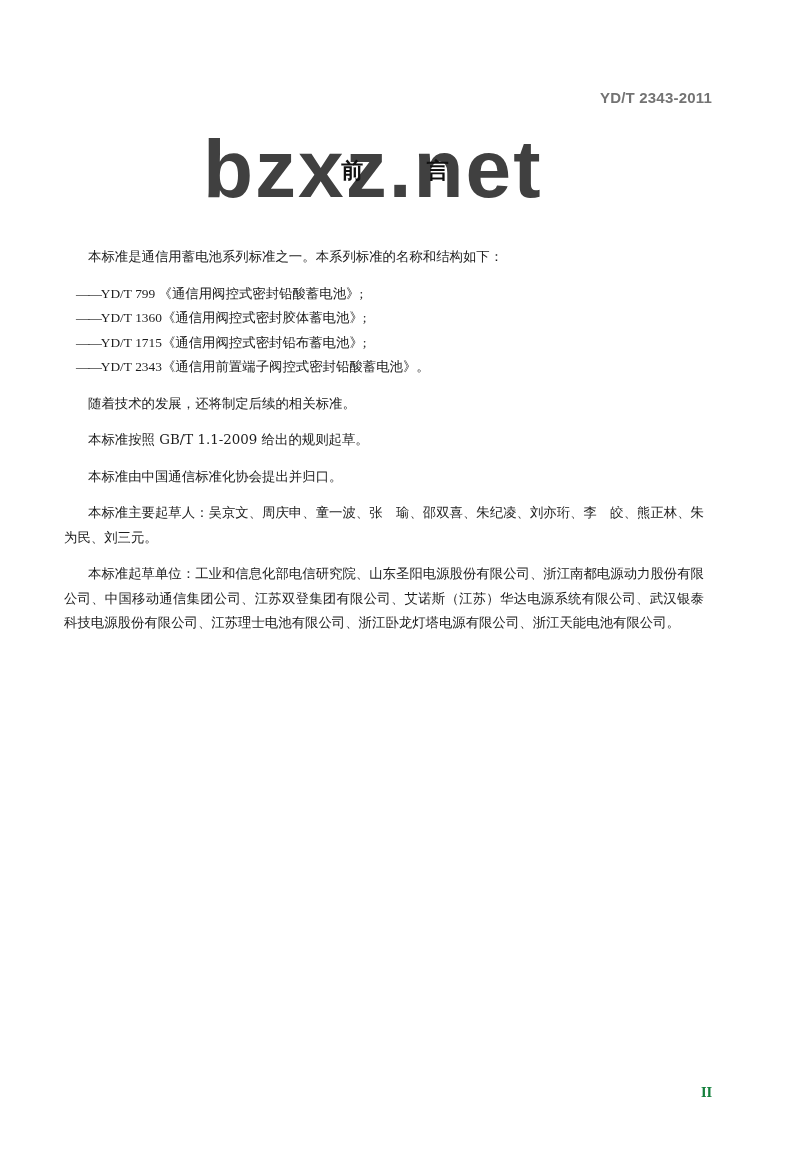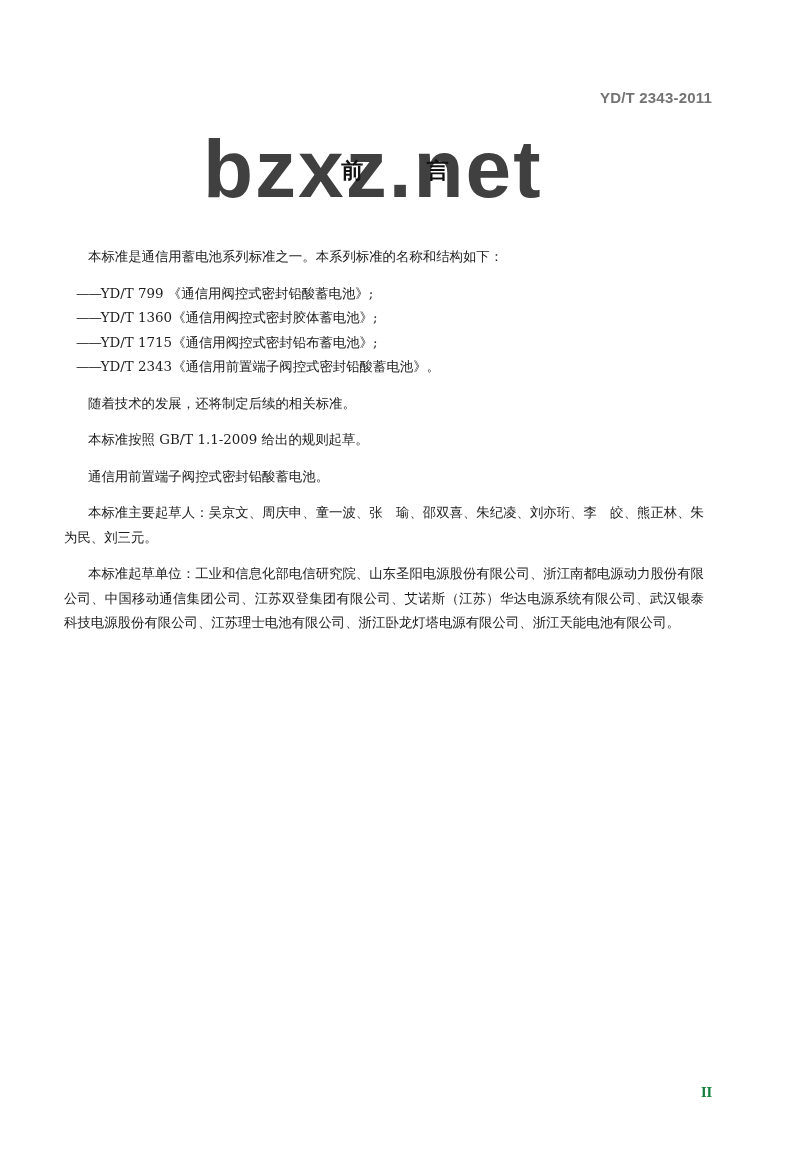--- a/index.html
+++ b/index.html
@@ -61,20 +61,21 @@
     }
     .para {
       margin: 12px;
       text-indent: 24px;
       text-align: justify;
       text-justify: inter-character;
     }
     .list-item {
       margin: 0;
       padding-left: 24px;
+      font-family: Liberation Serif, serif;
     }
     .dash {
       letter-spacing: -1px;
     }
     .page-num {
       position: absolute;
       top: 1086px;
       left: 701px;
       font-family: "DejaVu Serif", serif;
       font-weight: bold;
@@ -94,18 +95,18 @@
 <div class="body-text">
   <p class="para">本标准是通信用蓄电池系列标准之一。本系列标准的名称和结构如下：</p>
 
   <p class="list-item"><span class="dash">——</span><span>YD/T 799 《通信用阀控式密封铅酸蓄电池》;</span></p>
   <p class="list-item"><span class="dash">——</span><span>YD/T 1360《通信用阀控式密封胶体蓄电池》;</span></p>
   <p class="list-item"><span class="dash">——</span><span>YD/T 1715《通信用阀控式密封铅布蓄电池》;</span></p>
   <p class="list-item"><span class="dash">——</span><span>YD/T 2343《通信用前置端子阀控式密封铅酸蓄电池》。</span></p>
 
   <p class="para">随着技术的发展，还将制定后续的相关标准。</p>
   <p class="para">本标准按照 GB/T 1.1-2009 给出的规则起草。</p>
-  <p class="para">通信用前置端子阀控式密封铅酸蓄电池。</p>
+  <p class="para">本标准由中国通信标准化协会提出并归口。</p>
   <p class="para">本标准主要起草人：吴京文、周庆申、童一波、张　瑜、邵双喜、朱纪凌、刘亦珩、李　皎、熊正林、朱为民、刘三元。</p>
   <p class="para">本标准起草单位：工业和信息化部电信研究院、山东圣阳电源股份有限公司、浙江南都电源动力股份有限公司、中国移动通信集团公司、江苏双登集团有限公司、艾诺斯（江苏）华达电源系统有限公司、武汉银泰科技电源股份有限公司、江苏理士电池有限公司、浙江卧龙灯塔电源有限公司、浙江天能电池有限公司。</p>
 </div>
 
 <div class="page-num">II</div>
 
 </body></html>

